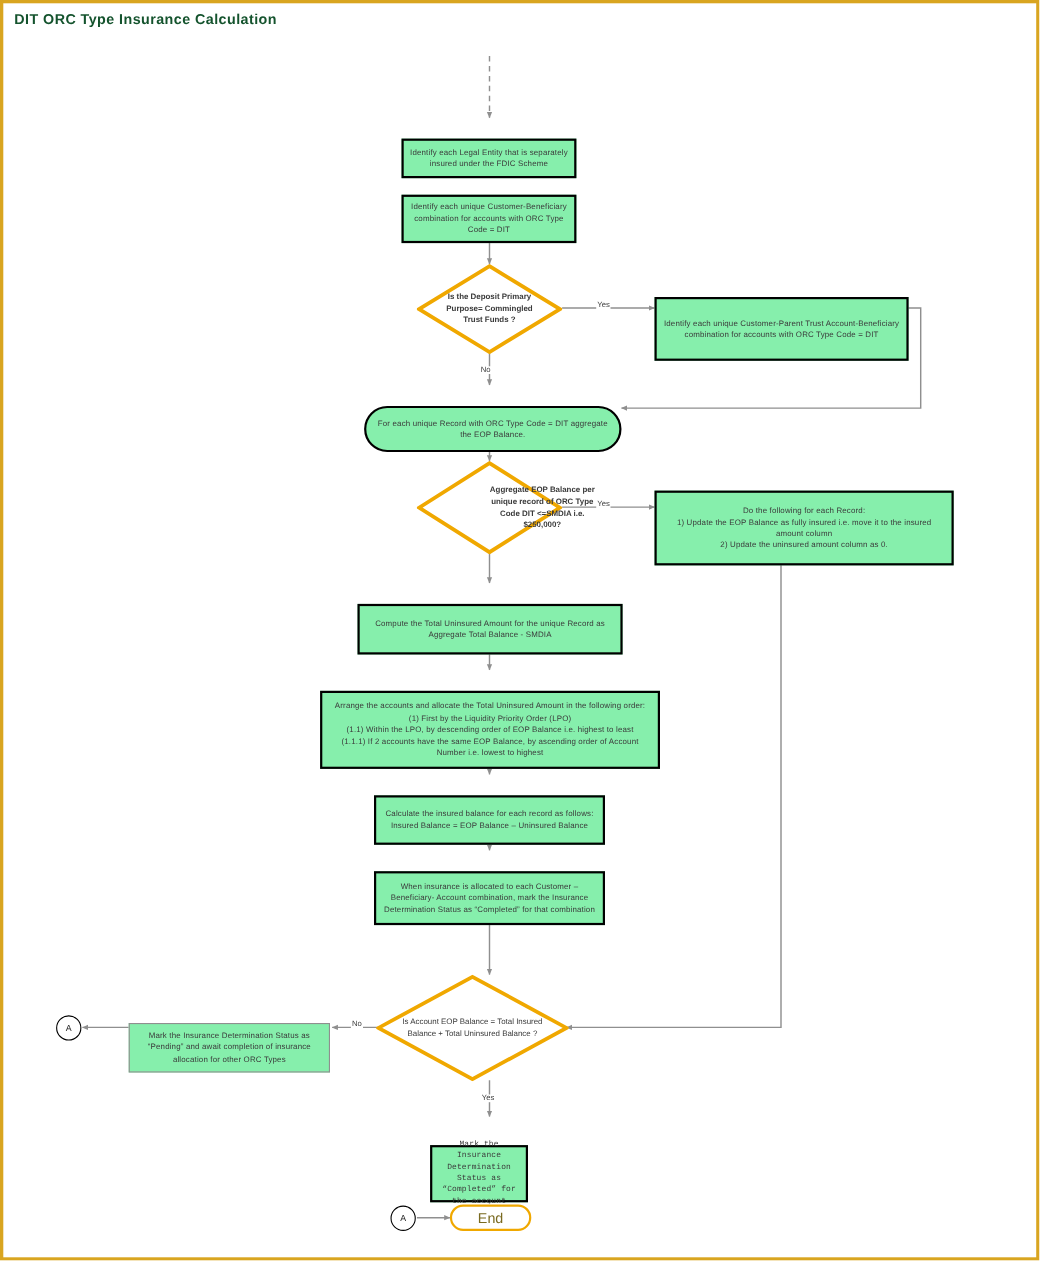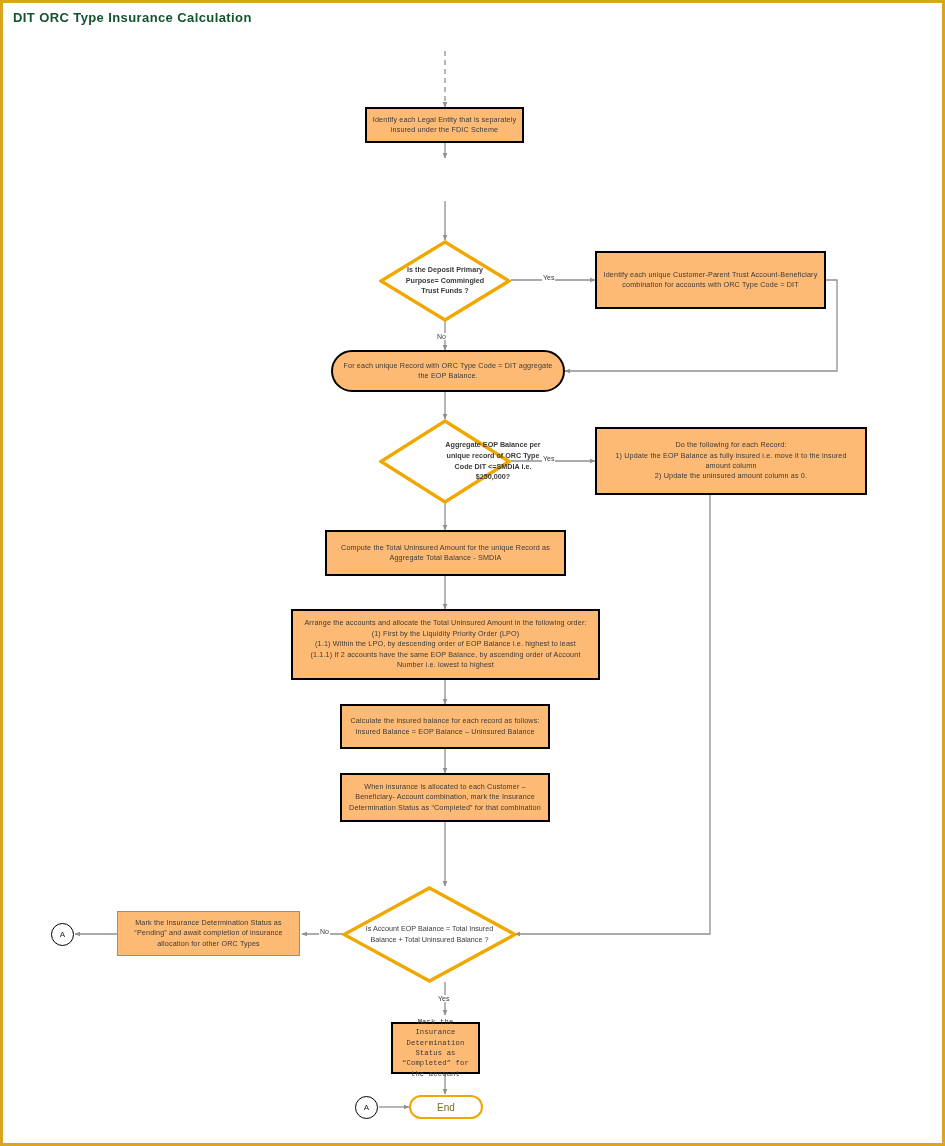--- a/index.html
+++ b/index.html
@@ -44,22 +44,23 @@
     align-items: center;
     justify-content: center;
     text-align: center;
     color: #3a3a3a;
     font-size: 7.2px;
     line-height: 1.45;
     letter-spacing: 0.15px;
   }
   .proc {
     border: 2px solid #000000;
-    background: #fdba74;
+    background: #86efac;
     padding: 3px 5px;
+    margin-top: 19px;
   }
   .proc.gray {
     border: 1.5px solid #8f8f8f;
   }
   .decision-wrap {
     position: absolute;
     box-sizing: border-box;
   }
   .decision-wrap svg {
     position: absolute;
@@ -86,21 +87,21 @@
   }
   .terminator {
     position: absolute;
     box-sizing: border-box;
     border: 2.5px solid #f0a800;
     border-radius: 14px;
     background: #ffffff;
     display: flex;
     align-items: center;
     justify-content: center;
-    font-size: 10px;
+    font-size: 13px;
     color: #7a6a20;
   }
   .connector-circle {
     position: absolute;
     box-sizing: border-box;
     border: 1.6px solid #000000;
     border-radius: 50%;
     background: #ffffff;
     display: flex;
     align-items: center;
@@ -168,20 +169,23 @@
 
     <line x1="442" y1="1064" x2="442" y2="1091" stroke="#8f8f8f" stroke-width="1.3" marker-end="url(#arrow)"></line>
 
     <line x1="376" y1="1104" x2="406" y2="1104" stroke="#8f8f8f" stroke-width="1.3" marker-end="url(#arrow)"></line>
   </svg>
 
   <div class="node proc ml" style="left:362px; top:104px; width:159px; height:36px;">
     <span>Identify each Legal Entity that is separately insured under the FDIC Scheme</span>
   </div>
 
+  <div class="node proc ml" style="left:362px; top:155px; width:159px; height:44px;">
+    <span>Identify each unique Customer-Beneficiary combination for accounts with ORC Type Code = DIT</span>
+  </div>
 
   <div class="decision-wrap" style="left:376px; top:237px; width:132px; height:82px;">
     <svg viewBox="0 0 132 82" preserveAspectRatio="none">
       <polygon points="66,2 130,41 66,80 2,41" fill="#ffffff" stroke="#f0a800" stroke-width="3.4"></polygon>
     </svg>
     <div class="decision-label ml">Is the Deposit Primary Purpose= Commingled Trust Funds ?</div>
   </div>
 
   <div class="node proc ml" style="left:592px; top:248px; width:231px; height:58px;">
     <span>Identify each unique Customer-Parent Trust Account-Beneficiary combination for accounts with ORC Type Code = DIT</span>

